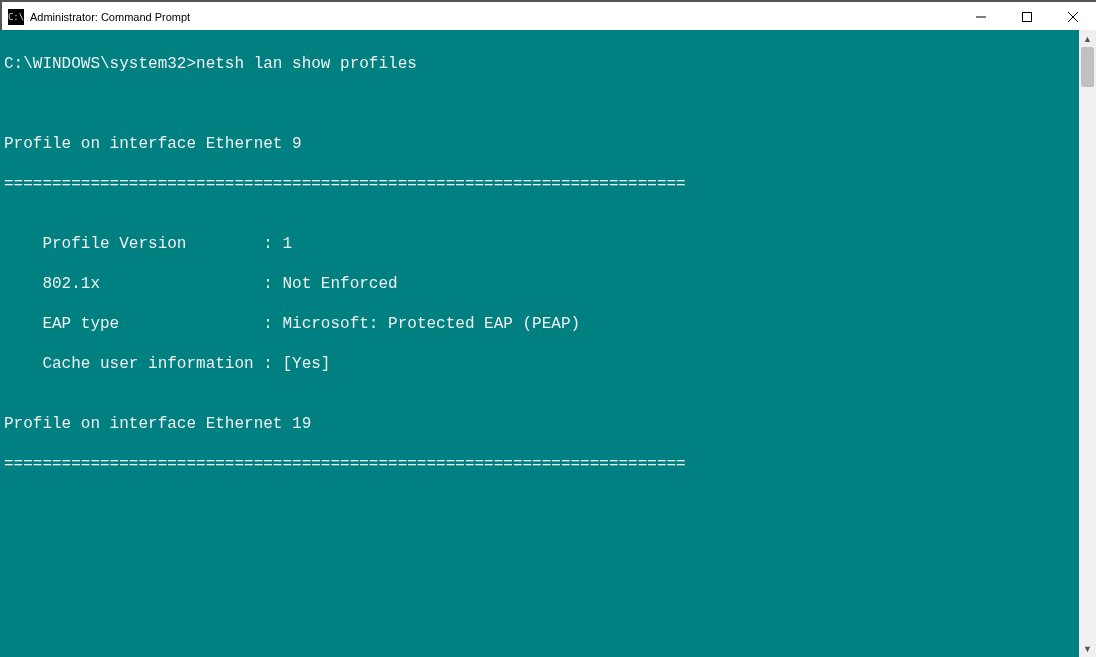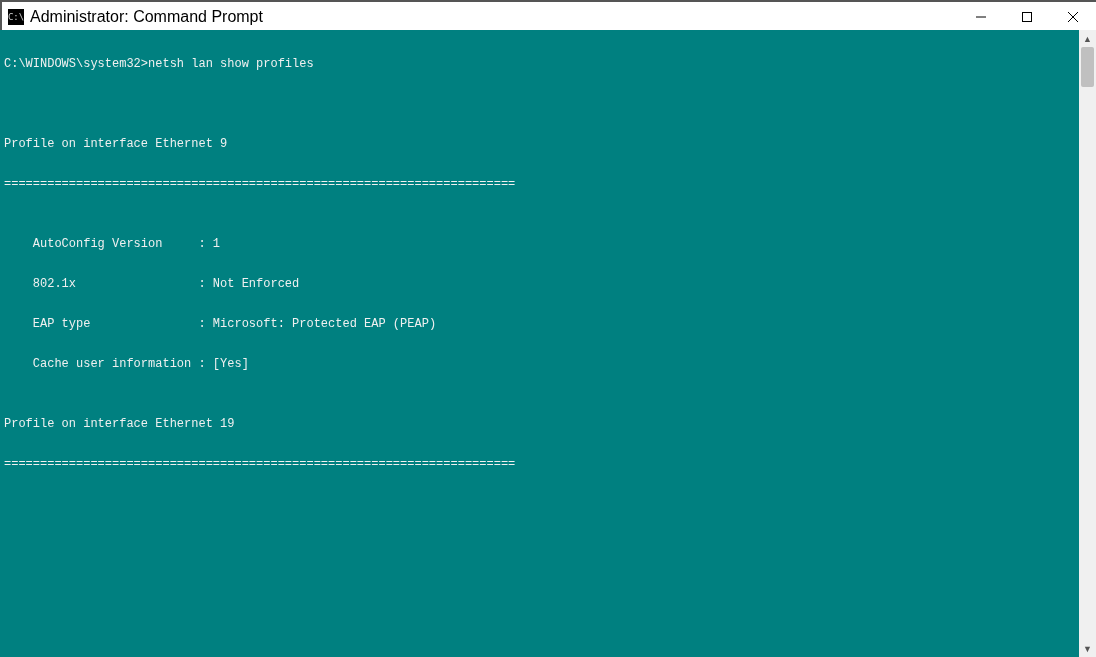--- a/index.html
+++ b/index.html
@@ -33,21 +33,21 @@
     align-items: center;
     justify-content: center;
   }
   .titlebar .appicon span {
     color: #ccc;
     font-size: 9px;
     font-family: Consolas, monospace;
     line-height: 1;
   }
   .titlebar .title {
-    font-size: 16px;
+    font-size: 11px;
     color: #000;
   }
   .winbtns {
     position: absolute;
     right: 0;
     top: 0;
     height: 30px;
     display: flex;
   }
   .winbtn {
@@ -63,21 +63,21 @@
   .winbtn svg { stroke: #000; }
   .client {
     position: absolute;
     top: 30px;
     left: 0;
     right: 0;
     bottom: 0;
     background: #008080;
     color: #f0f0f0;
     font-family: Consolas, "Courier New", monospace;
-    font-size: 12px;
+    font-size: 16px;
     line-height: 20px;
     padding: 4px 0 0 4px;
     white-space: pre;
     overflow: hidden;
     box-sizing: border-box;
   }
   .client .line { white-space: pre; }
   .scrollbar {
     position: absolute;
     top: 30px;
@@ -137,21 +137,21 @@
   </div>
 </div>
 
 <div class="client">
 <div class="line"><span>C:\WINDOWS\system32&gt;</span><span>netsh lan show profiles</span></div>
 <div class="line"></div>
 <div class="line"></div>
 <div class="line">Profile on interface Ethernet 9</div>
 <div class="line">=======================================================================</div>
 <div class="line"></div>
-<div class="line"><span>    AutoConfig Version     : </span><span>1</span></div>
+<div class="line"><span>    Profile Version        : </span><span>1</span></div>
 <div class="line"><span>    802.1x                 : </span><span>Not Enforced</span></div>
 <div class="line"><span>    EAP type               : </span><span>Microsoft: Protected EAP (PEAP)</span></div>
 <div class="line"><span>    Cache user information : </span><span>[Yes]</span></div>
 <div class="line"></div>
 <div class="line">Profile on interface Ethernet 19</div>
 <div class="line">=======================================================================</div>
 
 <div class="line"></div>
 
 

